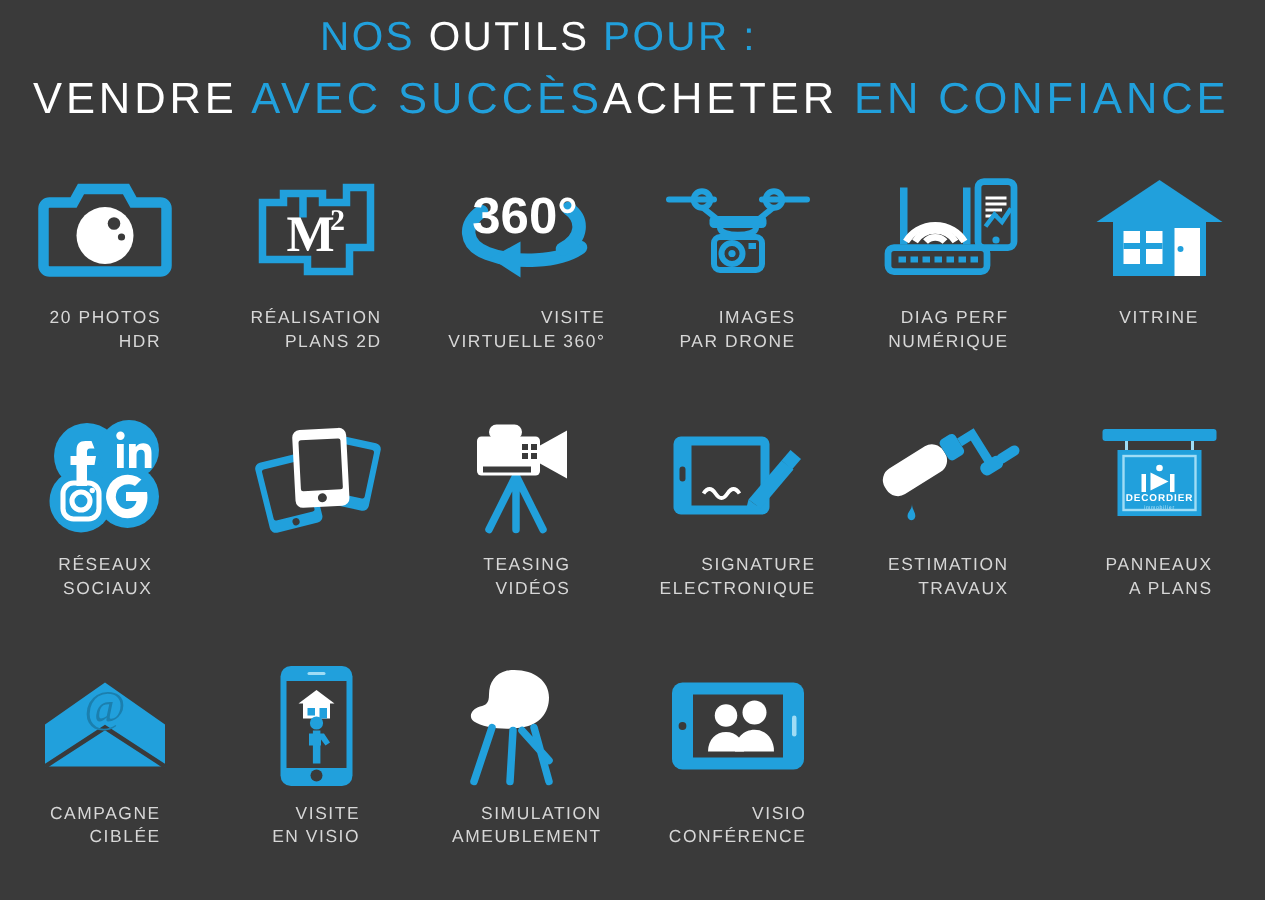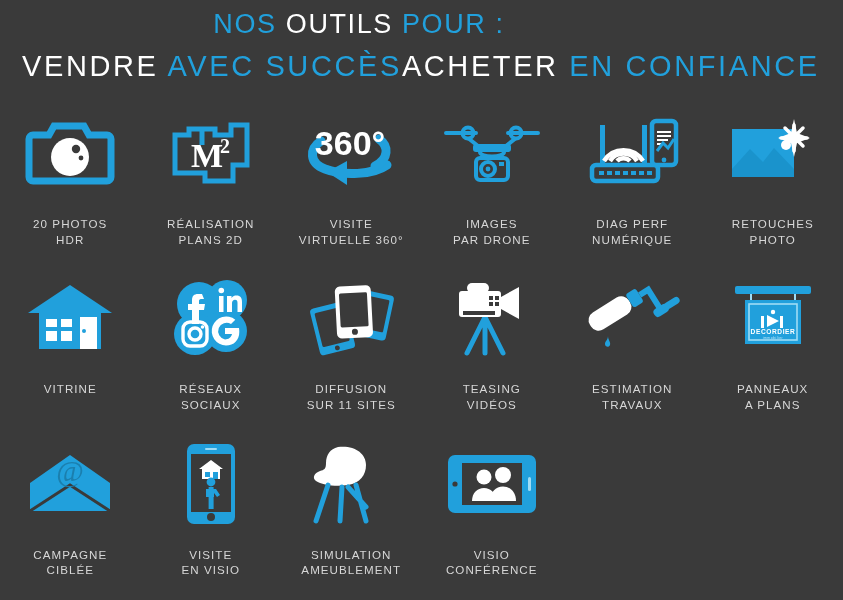--- a/index.html
+++ b/index.html
@@ -47,22 +47,22 @@
     justify-content:flex-start;
     padding-top:6px;
   }
   .iconbox {
     width:96px; height:86px;
     display:flex;
     align-items:center;
     justify-content:center;
   }
   .label {
-    margin-top:20px;
-    text-align:center;
+    margin-top:8px;
+    text-align:right;
     color:#d7d7d7;
     font-size:11.6px;
     letter-spacing:1.05px;
     line-height:15.5px;
     white-space:nowrap;
   }
   svg { display:block; overflow:visible; }
 </style>
 </head>
 <body>
@@ -181,37 +181,20 @@
         <path d="M71 34l6-8 5 5 6-9" fill="none" stroke="#21a0dc" stroke-width="3"></path>
         <circle cx="78" cy="43" r="2.4" fill="#21a0dc"></circle>
       </svg>
     </div>
     <div class="label">
       <div>DIAG PERF</div>
       <div>NUMÉRIQUE</div>
     </div>
   </div>
 
-  <div class="cell">
-    <div class="iconbox">
-      <svg width="86" height="68" viewBox="0 0 86 68">
-        <rect x="2" y="10" width="62" height="48" fill="#21a0dc"></rect>
-        <path d="M2 50l18-20 13 13 11-14 20 21v8H2z" fill="#0d7cb0" opacity="0.35"></path>
-        <g stroke="#ffffff" stroke-width="3.5" stroke-linecap="round">
-          <path d="M64 6v26M51 19h26M55 9l18 18M73 9L55 27"></path>
-        </g>
-        <polygon points="64,0 67,14 80,19 67,24 64,38 61,24 48,19 61,14" fill="#ffffff"></polygon>
-        <circle cx="56" cy="26" r="5" fill="#ffffff"></circle>
-      </svg>
-    </div>
-    <div class="label">
-      <div>RETOUCHES</div>
-      <div>PHOTO</div>
-    </div>
-  </div>
 
   <div class="cell">
     <div class="iconbox">
       <svg width="88" height="70" viewBox="0 0 88 70">
         <path d="M44 2L2 30h11v36h62V30h11z" fill="#21a0dc"></path>
         <rect x="20" y="36" width="26" height="22" fill="#ffffff"></rect>
         <rect x="31" y="36" width="4" height="22" fill="#21a0dc"></rect>
         <rect x="20" y="44" width="26" height="4" fill="#21a0dc"></rect>
         <rect x="54" y="34" width="17" height="32" fill="#ffffff"></rect>
         <circle cx="58" cy="48" r="2" fill="#21a0dc"></circle>
@@ -264,24 +247,20 @@
           <rect x="54" y="17" width="26" height="33" rx="1.5" fill="#3a3a3a"></rect>
           <circle cx="67" cy="54" r="2.3" fill="#3a3a3a"></circle>
         </g>
         <g transform="rotate(-3 46 34)">
           <rect x="30" y="6" width="36" height="52" rx="5" fill="#ffffff"></rect>
           <rect x="34" y="13" width="28" height="34" rx="1.5" fill="#3a3a3a"></rect>
           <circle cx="48" cy="52" r="3" fill="#3a3a3a"></circle>
         </g>
       </svg>
     </div>
-    <div class="label">
-      <div>DIFFUSION</div>
-      <div>SUR 11 SITES</div>
-    </div>
   </div>
 
   <div class="cell">
     <div class="iconbox">
       <svg width="86" height="82" viewBox="0 0 86 82">
         <g stroke="#21a0dc" stroke-width="5" stroke-linecap="round">
           <path d="M36 40L18 76M36 40l18 36M36 40v36"></path>
         </g>
         <rect x="10" y="14" width="42" height="26" rx="3" fill="#ffffff"></rect>
         <rect x="18" y="6" width="22" height="10" rx="5" fill="#ffffff"></rect>
@@ -294,20 +273,39 @@
             <rect x="46" y="25" width="4" height="4"></rect>
         </g>
       </svg>
     </div>
     <div class="label">
       <div>TEASING</div>
       <div>VIDÉOS</div>
     </div>
   </div>
 
+  <div class="cell">
+    <div class="iconbox">
+      <svg width="90" height="66" viewBox="0 0 90 66">
+        <rect x="2" y="6" width="64" height="52" rx="5" fill="#21a0dc"></rect>
+        <rect x="14" y="12" width="46" height="40" fill="#3a3a3a"></rect>
+        <rect x="6" y="26" width="4" height="10" rx="2" fill="#3a3a3a"></rect>
+        <path d="M22 44q4-6 8 0t8 0 8 0" fill="none" stroke="#ffffff" stroke-width="2.6"></path>
+        <g>
+          <path d="M52 48l22-26 8 6-22 26z" fill="#21a0dc"></path>
+          <path d="M74 22l6-7 7 6-6 7z" fill="#21a0dc"></path>
+          <polygon points="52,48 60,54 50,56" fill="#21a0dc"></polygon>
+        </g>
+      </svg>
+    </div>
+    <div class="label">
+      <div>SIGNATURE</div>
+      <div>ELECTRONIQUE</div>
+    </div>
+  </div>
 
   <div class="cell">
     <div class="iconbox">
       <svg width="92" height="76" viewBox="0 0 92 76">
         <g transform="rotate(-32 42 34)">
           <rect x="4" y="14" width="46" height="20" rx="9" fill="#ffffff"></rect>
           <rect x="50" y="16" width="12" height="16" rx="3" fill="#21a0dc"></rect>
           <path d="M62 24h10v22" fill="none" stroke="#21a0dc" stroke-width="6" stroke-linejoin="miter"></path>
           <rect x="64" y="44" width="16" height="9" rx="4" fill="#21a0dc"></rect>
           <path d="M80 48h10" stroke="#21a0dc" stroke-width="7" stroke-linecap="round"></path>

